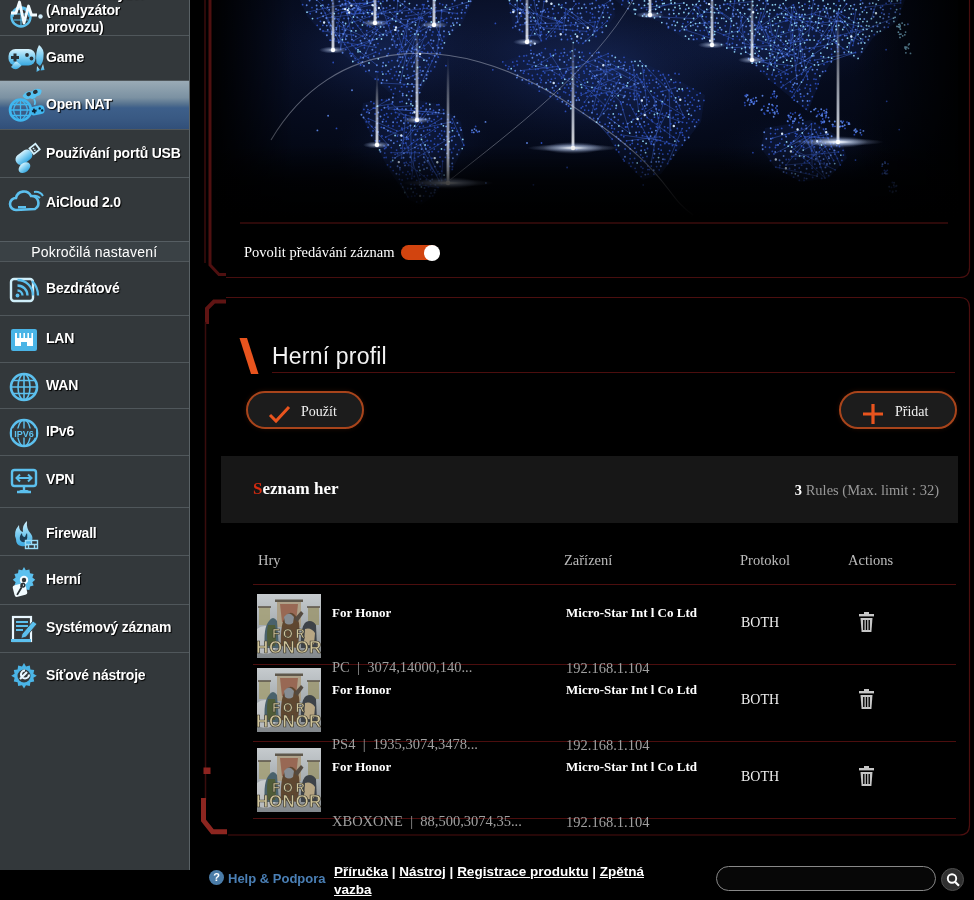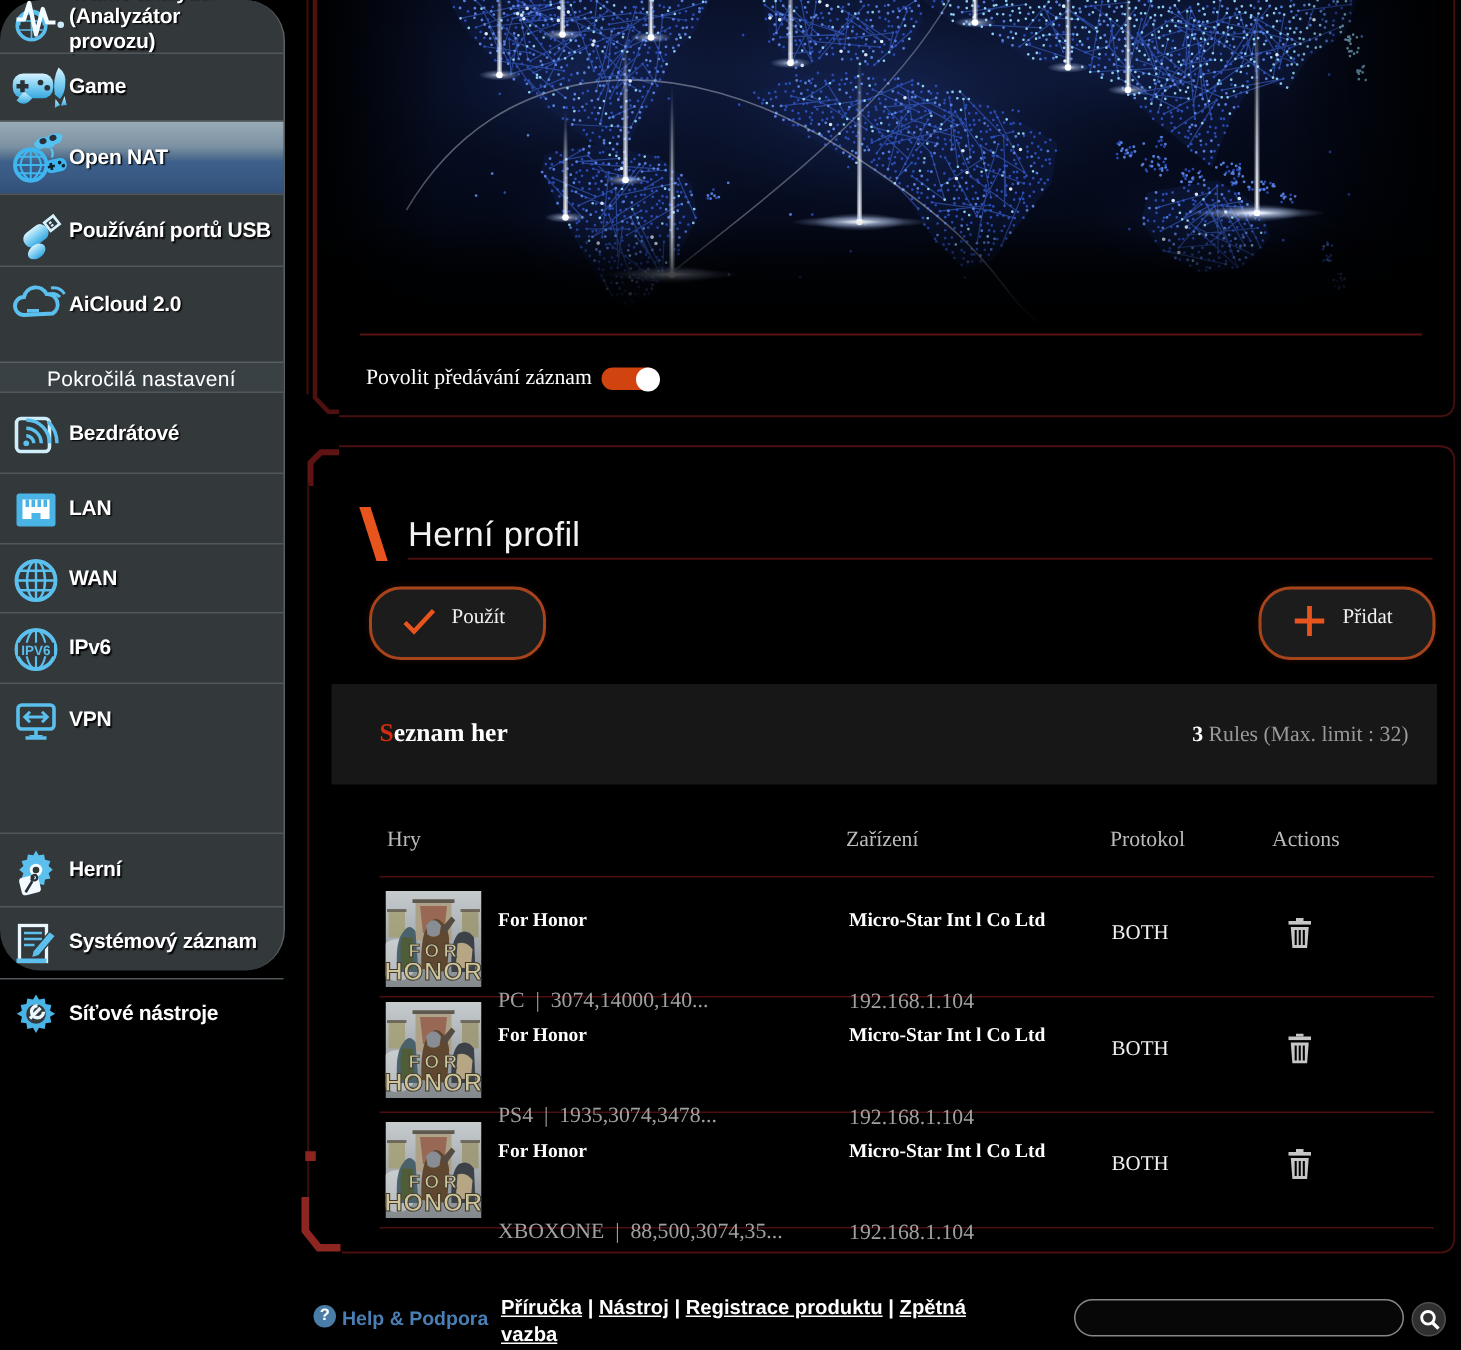--- a/index.html
+++ b/index.html
@@ -3,39 +3,39 @@
 <meta charset="utf-8">
 <style>
   * { margin:0; padding:0; box-sizing:border-box; }
   html,body { background:#000; width:974px; height:900px; overflow:hidden; }
   body { font-family:"Liberation Sans", sans-serif; position:relative; }
   #page { position:absolute; left:0; top:0; width:974px; height:900px; background:#000; }
   .abs { position:absolute; }
   .ser { font-family:"Liberation Serif", serif; }
 
   
-  #sidebar { position:absolute; left:0; top:0; width:190px; height:647px; background:#33383b; border-right:1.5px solid #596165;border-radius:27px; }
+  #sidebar { position:absolute; left:0; top:0; width:190px; height:870px; background:#33383b; border-right:1.5px solid #596165; }
   .sitem { position:absolute; left:0; width:188.5px; border-top:1.5px solid #50575b; }
   .sitem.first { border-top:none; }
   .slabel { position:absolute; left:46px; color:#fff; font-weight:bold; font-size:14px; letter-spacing:-0.2px; text-shadow:1px 1px 1px #000; white-space:nowrap; }
   .sicon { position:absolute; left:8px; }
   #snav-active { background:linear-gradient(180deg,#9aabb6 0%,#7b91a2 35%,#53708e 49%,#3d5f8a 56%,#395983 78%,#314f79 100%); }
   #shead { position:absolute; left:0; top:241px; width:188.5px; height:21px; background:#3a4145; border-top:1px solid #565e63; border-bottom:1px solid #50575b; color:#fff; font-size:14px; text-align:center; line-height:20px; letter-spacing:0.2px; }
 
   
   #frame { position:absolute; left:0; top:0; pointer-events:none; }
 
   
   #povolit { position:absolute; left:244px; top:244px; color:#fff; font-size:14.5px; }
   #toggle { position:absolute; left:401px; top:245px; width:38px; height:15px; background:#d2440f; border-radius:8px; }
   #toggle .knob { position:absolute; right:-1px; top:-0.5px; width:16px; height:16px; background:#fff; border-radius:50%; }
 
   
   #title { position:absolute; left:272px; top:343px; color:#f2f2f2; font-size:23px; letter-spacing:0.2px; }
-  .btn { position:absolute; width:118px; height:49px; border:2px solid #a8441b; border-radius:21.5px; background:#1c1c1c; color:#f0f0f0; font-size:14px; box-shadow:0 0 5px rgba(160,60,20,0.22); }
+  .btn { position:absolute; width:118px; height:38px; border:2px solid #a8441b; border-radius:21.5px; background:#1c1c1c; color:#f0f0f0; font-size:14px; box-shadow:0 0 5px rgba(160,60,20,0.22); }
   #seznambar { position:absolute; left:221px; top:456px; width:737px; height:67px; background:#171717; }
   .thead { position:absolute; color:#bbb; font-size:14.5px; }
   .gname { position:absolute; color:#fff; font-size:13px; font-weight:bold; }
   .gsub { position:absolute; color:#a0a0a0; font-size:14.5px;margin-top:31px; }
   .both { position:absolute; left:741px; color:#f0f0f0; font-size:14px; }
   .rowsep { position:absolute; left:253px; width:703px; height:1px; background:#4c0e0e; }
   .thumb { position:absolute; left:257px; width:64px; height:64px; }
 
   
   #helpq { position:absolute; left:209px; top:870px; width:15px; height:15px; background:#4a7ca8; border-radius:50%; color:#fff; font-size:11px; font-weight:bold; text-align:center; line-height:15px; }
@@ -303,20 +303,31 @@
   </div>
   <div class="sitem" style="top:454.5px;height:52.5px;">
     <svg class="sicon" style="top:9px" width="34" height="34" viewBox="0 0 34 34">
       <rect x="4" y="5" width="24" height="16" rx="2.5" fill="none" stroke="#5cc0ee" stroke-width="2.4"></rect>
       <path d="M9,13 H23 M12,9.5 L8.5,13 L12,16.5 M20,9.5 L23.5,13 L20,16.5" fill="none" stroke="#5cc0ee" stroke-width="2"></path>
       <path d="M16,21 V25 M9,27 H23" stroke="#5cc0ee" stroke-width="2.4"></path>
       <path d="M11,25 Q16,29 21,25" fill="#5cc0ee"></path>
     </svg>
     <div class="slabel" style="top:15px;">VPN</div>
   </div>
+  <div class="sitem" style="top:507px;height:47.5px;">
+    <svg class="sicon" style="top:11px" width="34" height="34" viewBox="0 0 34 34">
+      <path d="M8,20 Q5,13 11,6 Q11,12 15,13 Q14,6 19,2 Q18,10 23,15 Q26,19 23,24 Q19,28 13,27 Q8,26 8,20 Z" fill="url(#ig)"></path>
+      <path d="M12,21 Q11,17 14,14 Q14,18 17,18 Q18,15 19,14 Q20,19 18,22 Q15,25 12,21 Z" fill="#1d3d55"></path>
+      <g fill="none" stroke="#9adcf6" stroke-width="1.4">
+        <rect x="17.5" y="21.5" width="12" height="8"></rect>
+        <path d="M17.5,25.5 h12 M23.5,21.5 v4 M20.5,25.5 v4 M26.5,25.5 v4"></path>
+      </g>
+    </svg>
+    <div class="slabel" style="top:17px;">Firewall</div>
+  </div>
   <div class="sitem" style="top:554.5px;height:49px;">
     <svg class="sicon" style="top:9px" width="34" height="34" viewBox="0 0 34 34">
       <g fill="#5cc0ee">
         <path d="M16,2 l1.8,3.2 3.6,-0.6 0.6,3.6 3.6,0.8 -1.2,3.4 2.8,2.4 -2.8,2.4 1.2,3.4 -3.6,0.8 -0.6,3.6 -3.6,-0.6 -1.8,3.2 -1.8,-3.2 -3.6,0.6 -0.6,-3.6 -3.6,-0.8 1.2,-3.4 -2.8,-2.4 2.8,-2.4 -1.2,-3.4 3.6,-0.8 0.6,-3.6 3.6,0.6 Z"></path>
       </g>
       <circle cx="16" cy="15" r="4.2" fill="#f2fbff"></circle>
           <circle cx="16" cy="15" r="2.2" fill="#33383b"></circle>
       <g transform="rotate(-14 12 25)">
             <rect x="5.5" y="19" width="13" height="12" rx="2.5" fill="#f2fbff"></rect>
       <path d="M8,29 L14,23 M13.5,22.5 l2.5,-2.5" stroke="#2a3136" stroke-width="1.8" fill="none"></path>

